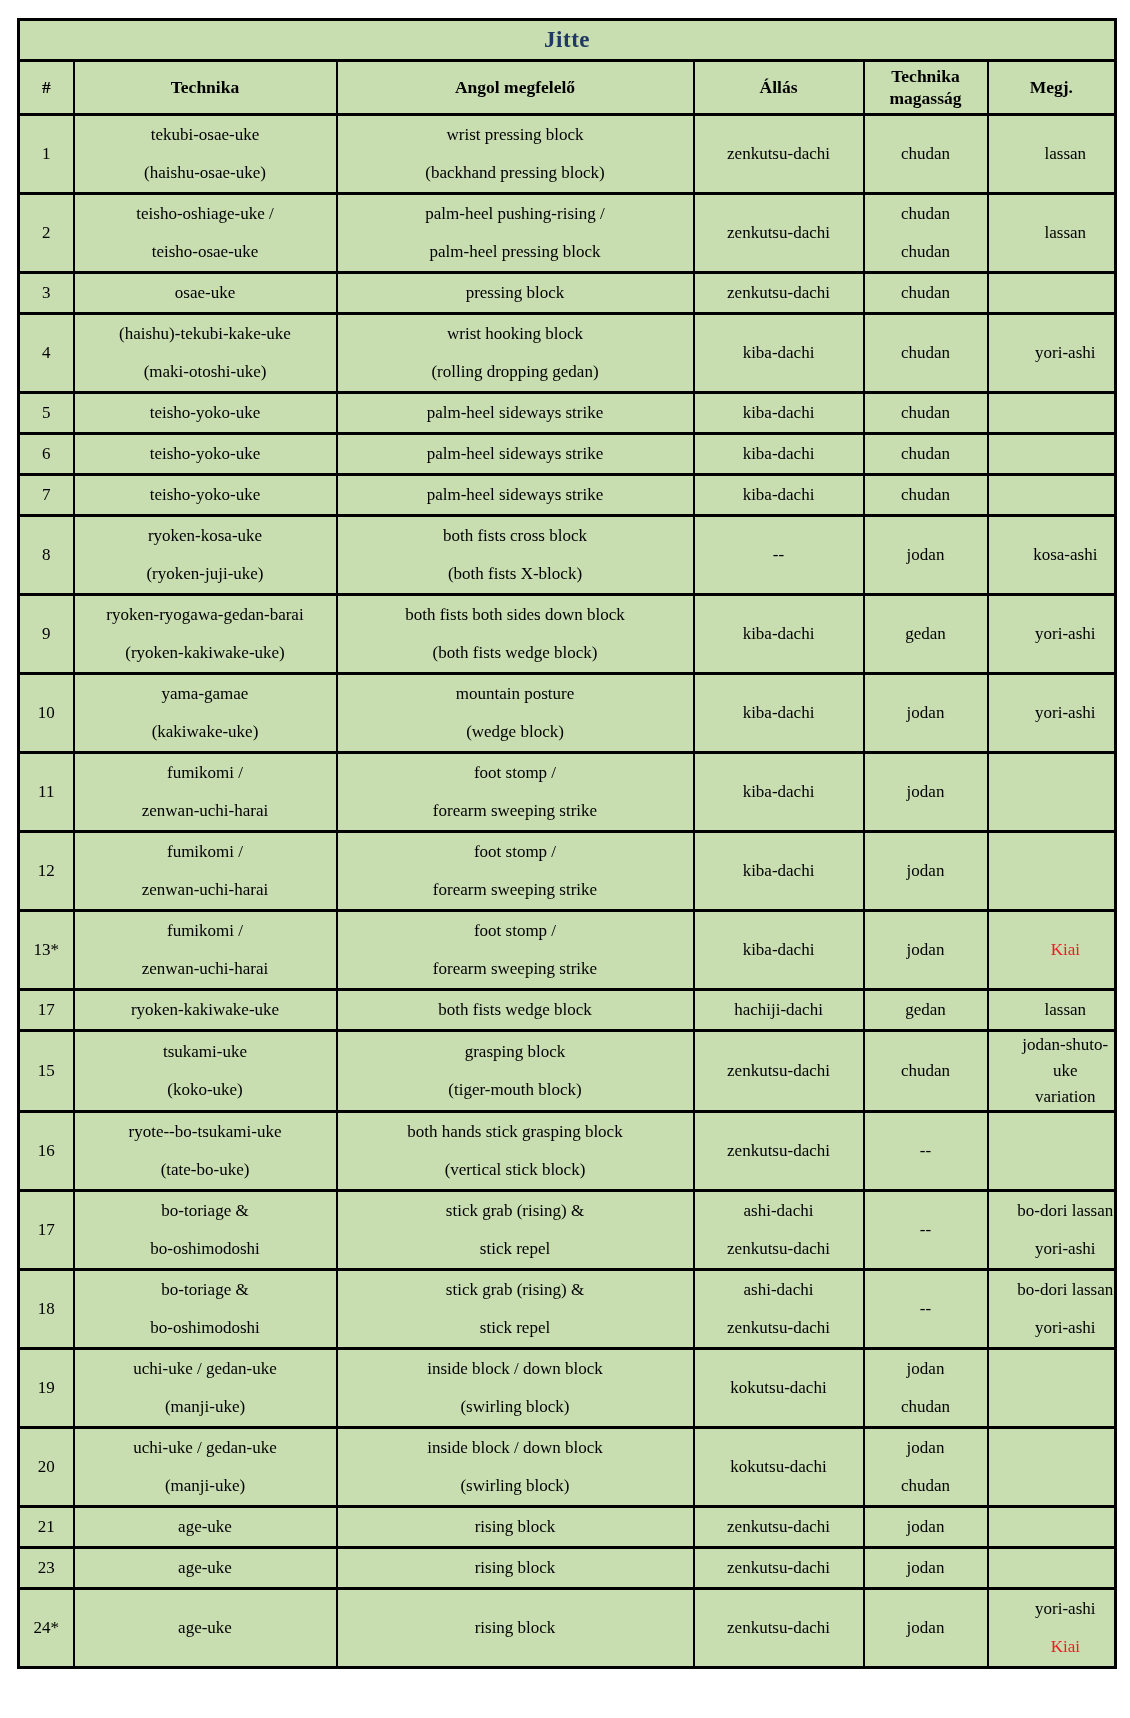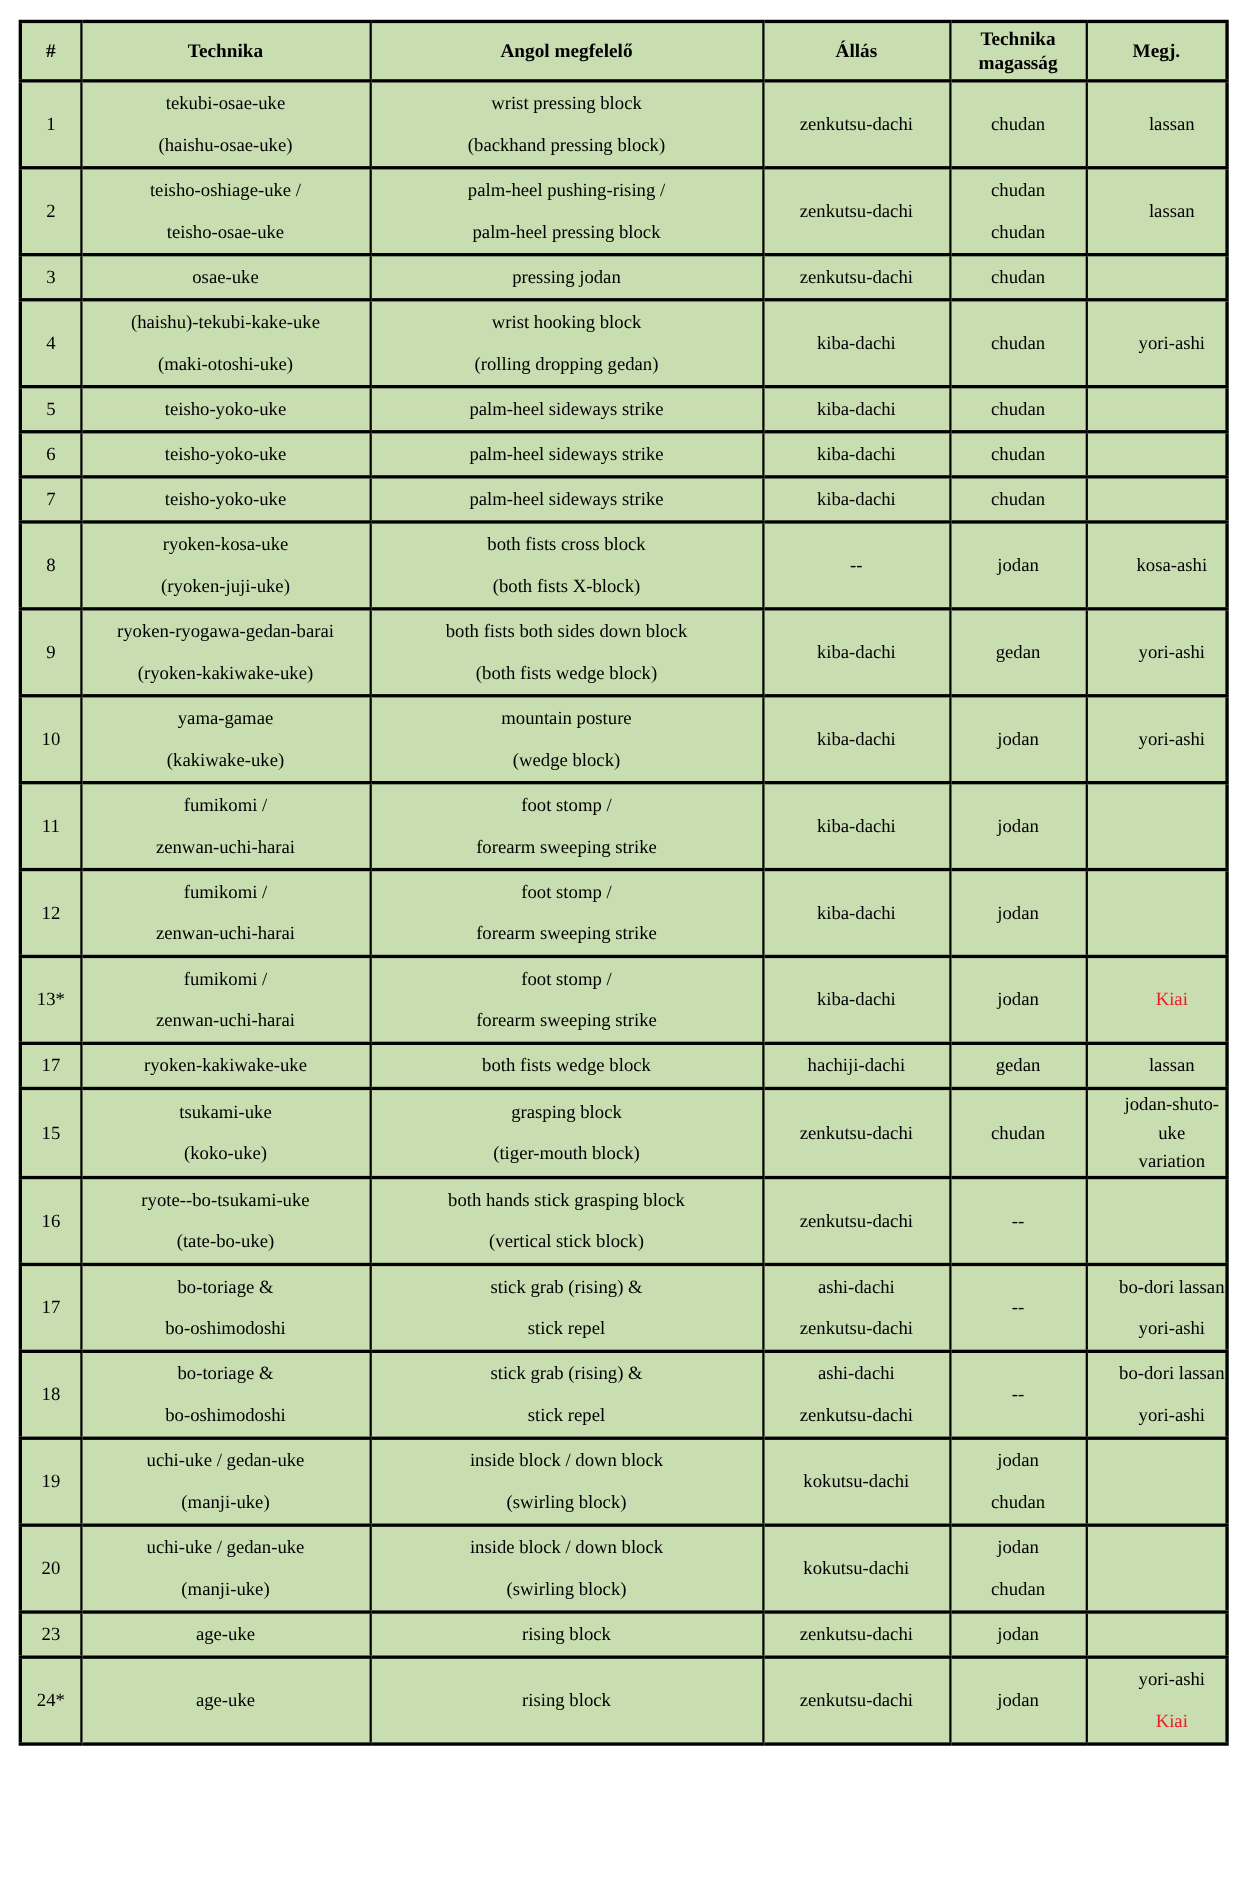--- a/index.html
+++ b/index.html
@@ -42,20 +42,23 @@
   <table class="kata">
     <colgroup>
       <col style="width:55px">
       <col style="width:263px">
       <col style="width:357px">
       <col style="width:170px">
       <col style="width:124px">
       <col style="width:128px">
     </colgroup>
     <thead>
+      <tr>
+        <th class="title-cell" colspan="6">Jitte</th>
+      </tr>
       <tr class="header-row">
           <th>#</th>
           <th>Technika</th>
           <th>Angol megfelelő</th>
           <th>Állás</th>
           <th>Technika magasság</th>
           <th>Megj.</th>
         </tr>
     </thead>
     <tbody>
@@ -105,21 +108,21 @@
           </td>
         </tr>
         <tr>
           <td>
             <div class="line">3</div>
           </td>
           <td>
             <div class="line">osae-uke</div>
           </td>
           <td>
-            <div class="line">pressing jodan</div>
+            <div class="line">pressing block</div>
           </td>
           <td>
             <div class="line">zenkutsu-dachi</div>
           </td>
           <td>
             <div class="line">chudan</div>
           </td>
           <td class="cell-note"></td>
         </tr>
         <tr>
@@ -470,20 +473,38 @@
           <td>
             <div class="line">inside block / down block</div>
             <div class="line">(swirling block)</div>
           </td>
           <td>
             <div class="line">kokutsu-dachi</div>
           </td>
           <td>
             <div class="line">jodan</div>
             <div class="line">chudan</div>
+          </td>
+          <td class="cell-note"></td>
+        </tr>
+        <tr>
+          <td>
+            <div class="line">21</div>
+          </td>
+          <td>
+            <div class="line">age-uke</div>
+          </td>
+          <td>
+            <div class="line">rising block</div>
+          </td>
+          <td>
+            <div class="line">zenkutsu-dachi</div>
+          </td>
+          <td>
+            <div class="line">jodan</div>
           </td>
           <td class="cell-note"></td>
         </tr>
         <tr>
           <td>
             <div class="line">23</div>
           </td>
           <td>
             <div class="line">age-uke</div>
           </td>

